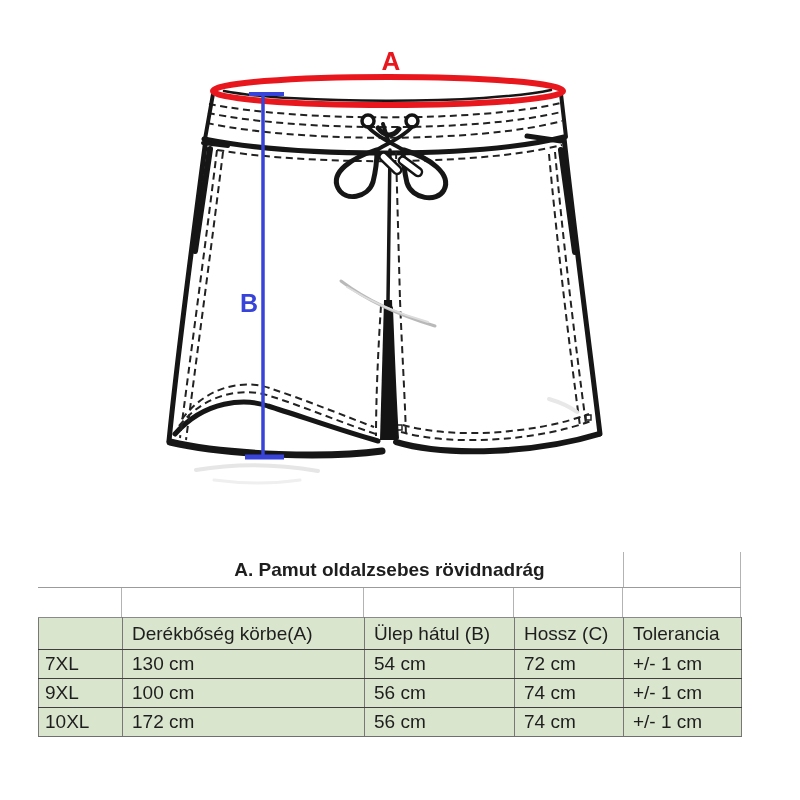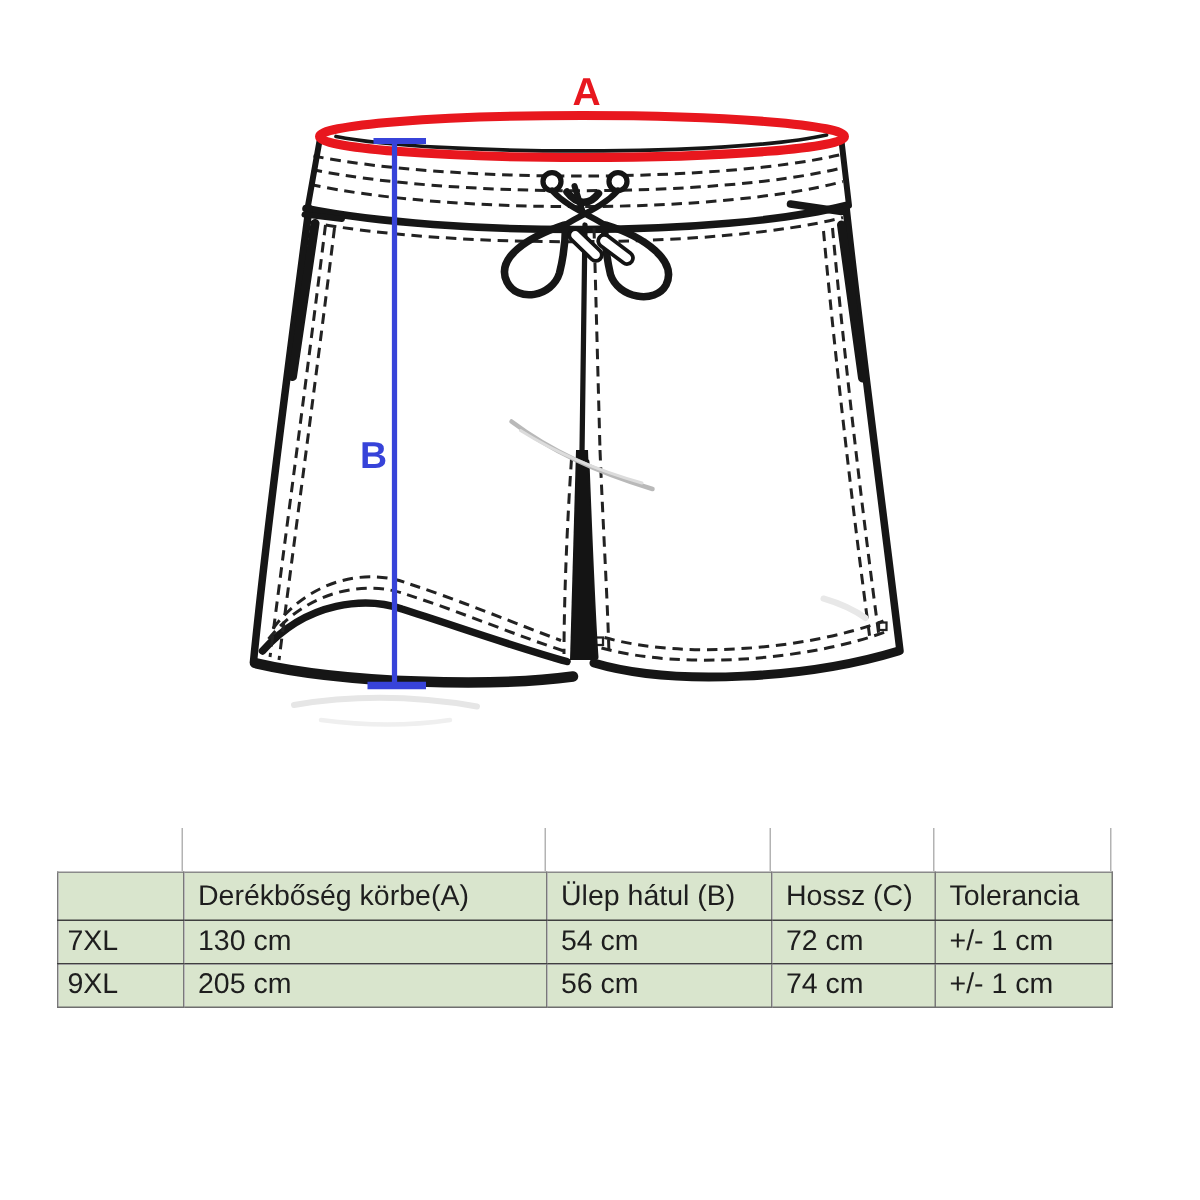--- a/index.html
+++ b/index.html
@@ -112,20 +112,25 @@
     <g>
       <line x1="263" y1="93" x2="263" y2="457" stroke="#3743d9" stroke-width="3.5"></line>
       <line x1="249" y1="94" x2="284" y2="94" stroke="#3743d9" stroke-width="4"></line>
       <line x1="245" y1="457" x2="284" y2="457" stroke="#3743d9" stroke-width="5"></line>
     </g>
     <text x="391" y="70" text-anchor="middle" font-size="26" font-weight="bold" fill="#e8171e" font-family="Liberation Sans, sans-serif">A</text>
     <text x="258" y="312" text-anchor="end" font-size="25" font-weight="bold" fill="#3743d9" font-family="Liberation Sans, sans-serif">B</text>
   </svg>
 
   <div class="sheet">
+    <div class="trow">
+      <div class="ttl">A. Pamut oldalzsebes rövidnadrág</div>
+      <span class="vline v4"></span>
+      <span class="vline v5"></span>
+    </div>
     <div class="spacer">
       <div class="sp1"></div>
         <div class="sp2"></div>
       <div class="sp3"></div>
         <div class="sp4"></div>
       <div class="sp5"></div>
     </div>
 
     <table class="size">
       <colgroup>
@@ -147,21 +152,28 @@
       <tbody>
         <tr>
           <td class="szc">7XL</td>
           <td>130 cm</td>
           <td>54 cm</td>
           <td>72 cm</td>
           <td>+/- 1 cm</td>
         </tr>
         <tr>
           <td class="szc">9XL</td>
-          <td>205 cm</td>
+          <td>100 cm</td>
+          <td>56 cm</td>
+          <td>74 cm</td>
+          <td>+/- 1 cm</td>
+        </tr>
+        <tr>
+          <td class="szc">10XL</td>
+          <td>172 cm</td>
           <td>56 cm</td>
           <td>74 cm</td>
           <td>+/- 1 cm</td>
         </tr>
       </tbody>
     </table>
   </div>
 </div>
 
 </body></html>

